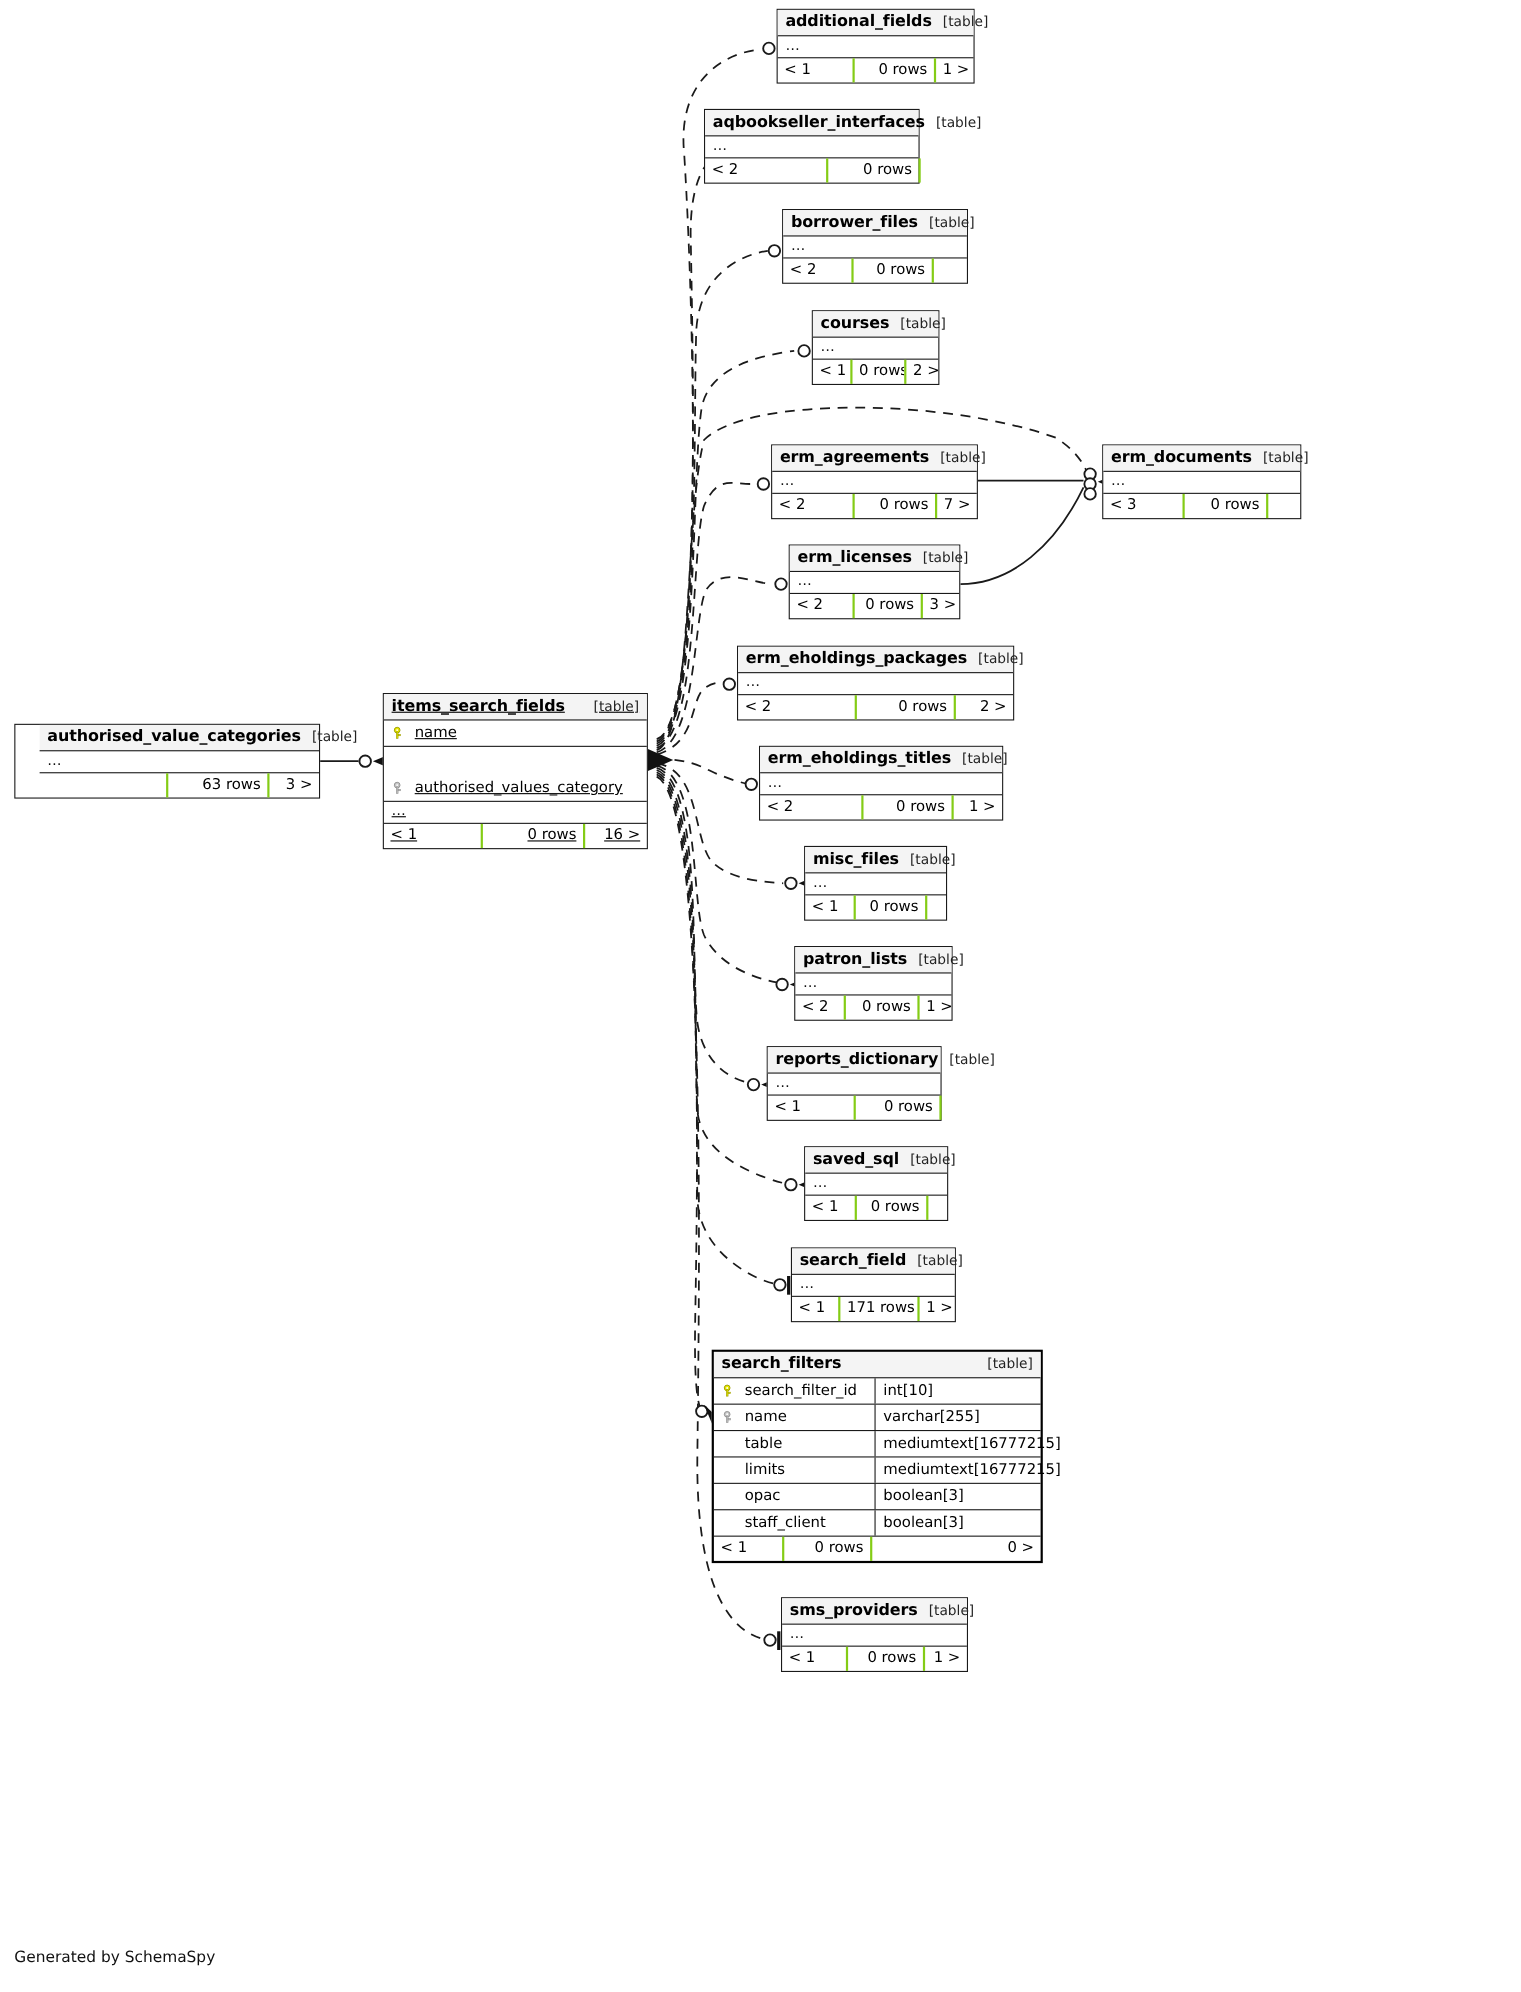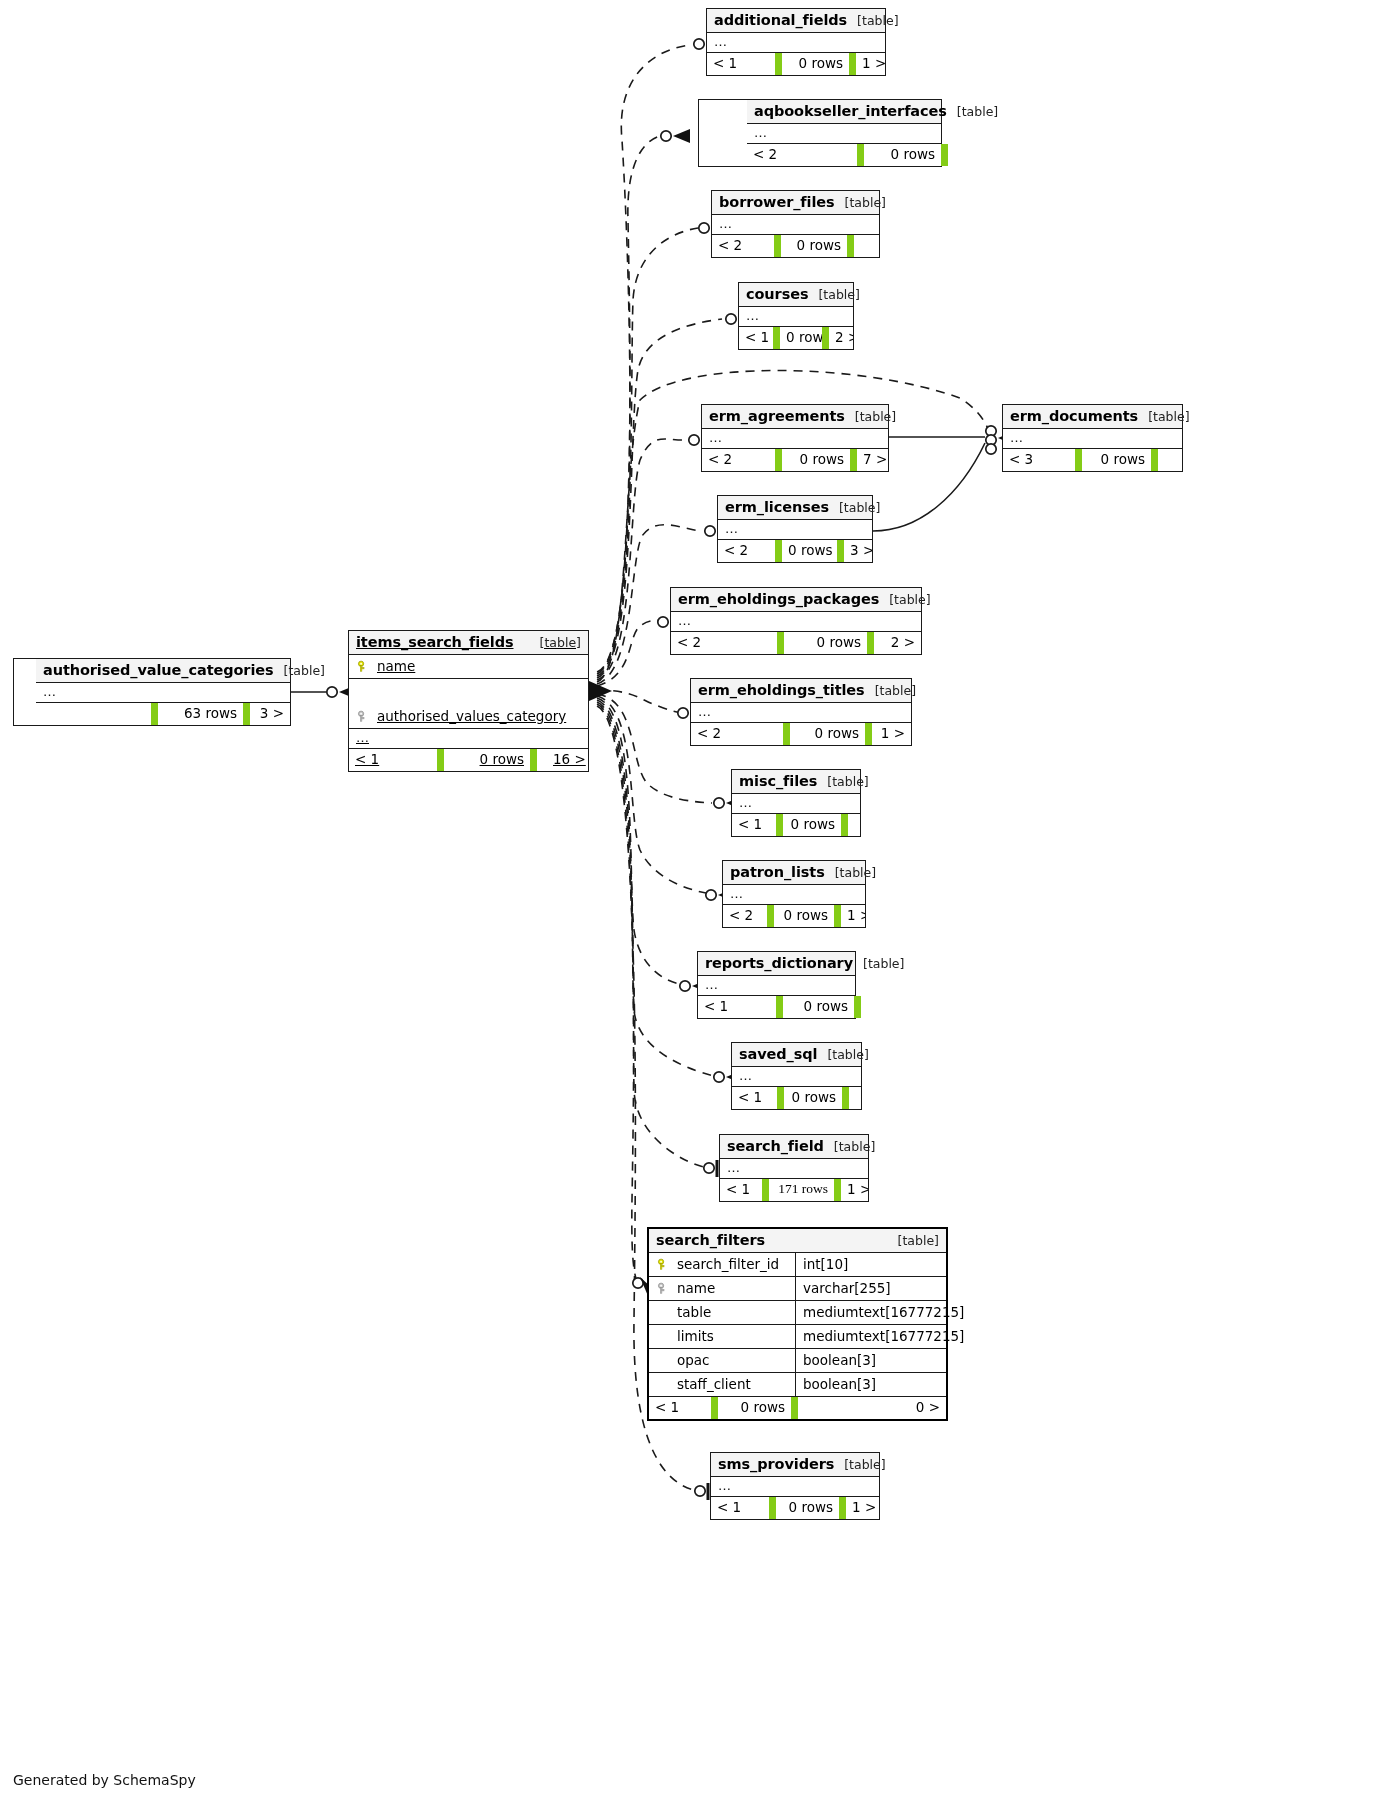--- a/index.html
+++ b/index.html
@@ -111,21 +111,21 @@
     font-size: 13.5px;
     color: #000;
     line-height: 1.25;
   }
   .footer-cell {
     padding: 2px 6px 3px 6px;
     box-sizing: border-box;
     white-space: nowrap;
     overflow: hidden;
   }
-  .footer-cell + .footer-cell { border-left: 7px solid #84cc16; }
+  .footer-cell + .footer-cell { border-left: 2px solid #84cc16; }
   .fc-left   { text-align: left; }
   .fc-mid    { text-align: right; }
   .fc-right  { text-align: right; }
   .generated {
     position: absolute;
     left: 13px;
     top: 1772px;
     font-size: 14px;
     color: #111;
     z-index: 6;
@@ -253,21 +253,21 @@
           <span class="tbl-name">additional_fields</span>
           <span class="tbl-kind">[table]</span>
         </div>
         <div class="tbl-ellipsis">…</div>
         <div class="footer-row">
           <div class="footer-cell fc-left" style="flex: 0 0 68px;">&lt; 1</div>
           <div class="footer-cell fc-mid" style="flex: 0 0 74px;">0 rows</div>
           <div class="footer-cell fc-right" style="flex: 1 1 auto;">1 &gt;</div>
         </div>
       </div>
-      <div class="table-node" style="left: 698px; top: 99px; width: 244px; padding-left: 48px;">
+      <div class="table-node" style="left: 640px; top: 99px; width: 196px;">
         <div class="tbl-header">
           <span class="tbl-name">aqbookseller_interfaces</span>
           <span class="tbl-kind">[table]</span>
         </div>
         <div class="tbl-ellipsis">…</div>
         <div class="footer-row">
           <div class="footer-cell fc-left" style="flex: 0 0 110px;">&lt; 2</div>
           <div class="footer-cell fc-mid" style="flex: 0 0 84px;">0 rows</div>
           <div class="footer-cell fc-right" style="flex: 1 1 auto;"></div>
         </div>
@@ -405,21 +405,21 @@
         </div>
       </div>
       <div class="table-node" style="left: 719px; top: 1134px; width: 150px;">
         <div class="tbl-header">
           <span class="tbl-name">search_field</span>
           <span class="tbl-kind">[table]</span>
         </div>
         <div class="tbl-ellipsis">…</div>
         <div class="footer-row">
           <div class="footer-cell fc-left" style="flex: 0 0 42px;">&lt; 1</div>
-          <div class="footer-cell fc-mid" style="flex: 0 0 72px; font-family: Liberation Serif, serif;">171 rows</div>
+          <div class="footer-cell fc-mid" style="flex: 0 0 72px;">171 rows</div>
           <div class="footer-cell fc-right" style="flex: 1 1 auto;">1 &gt;</div>
         </div>
       </div>
       <div class="table-node emphasis" style="left: 647px; top: 1227px; width: 301px;">
         <div class="tbl-header">
           <span class="tbl-name">search_filters</span>
           <span class="tbl-kind">[table]</span>
         </div>
         <div class="col-row">
           <div class="col-left">

